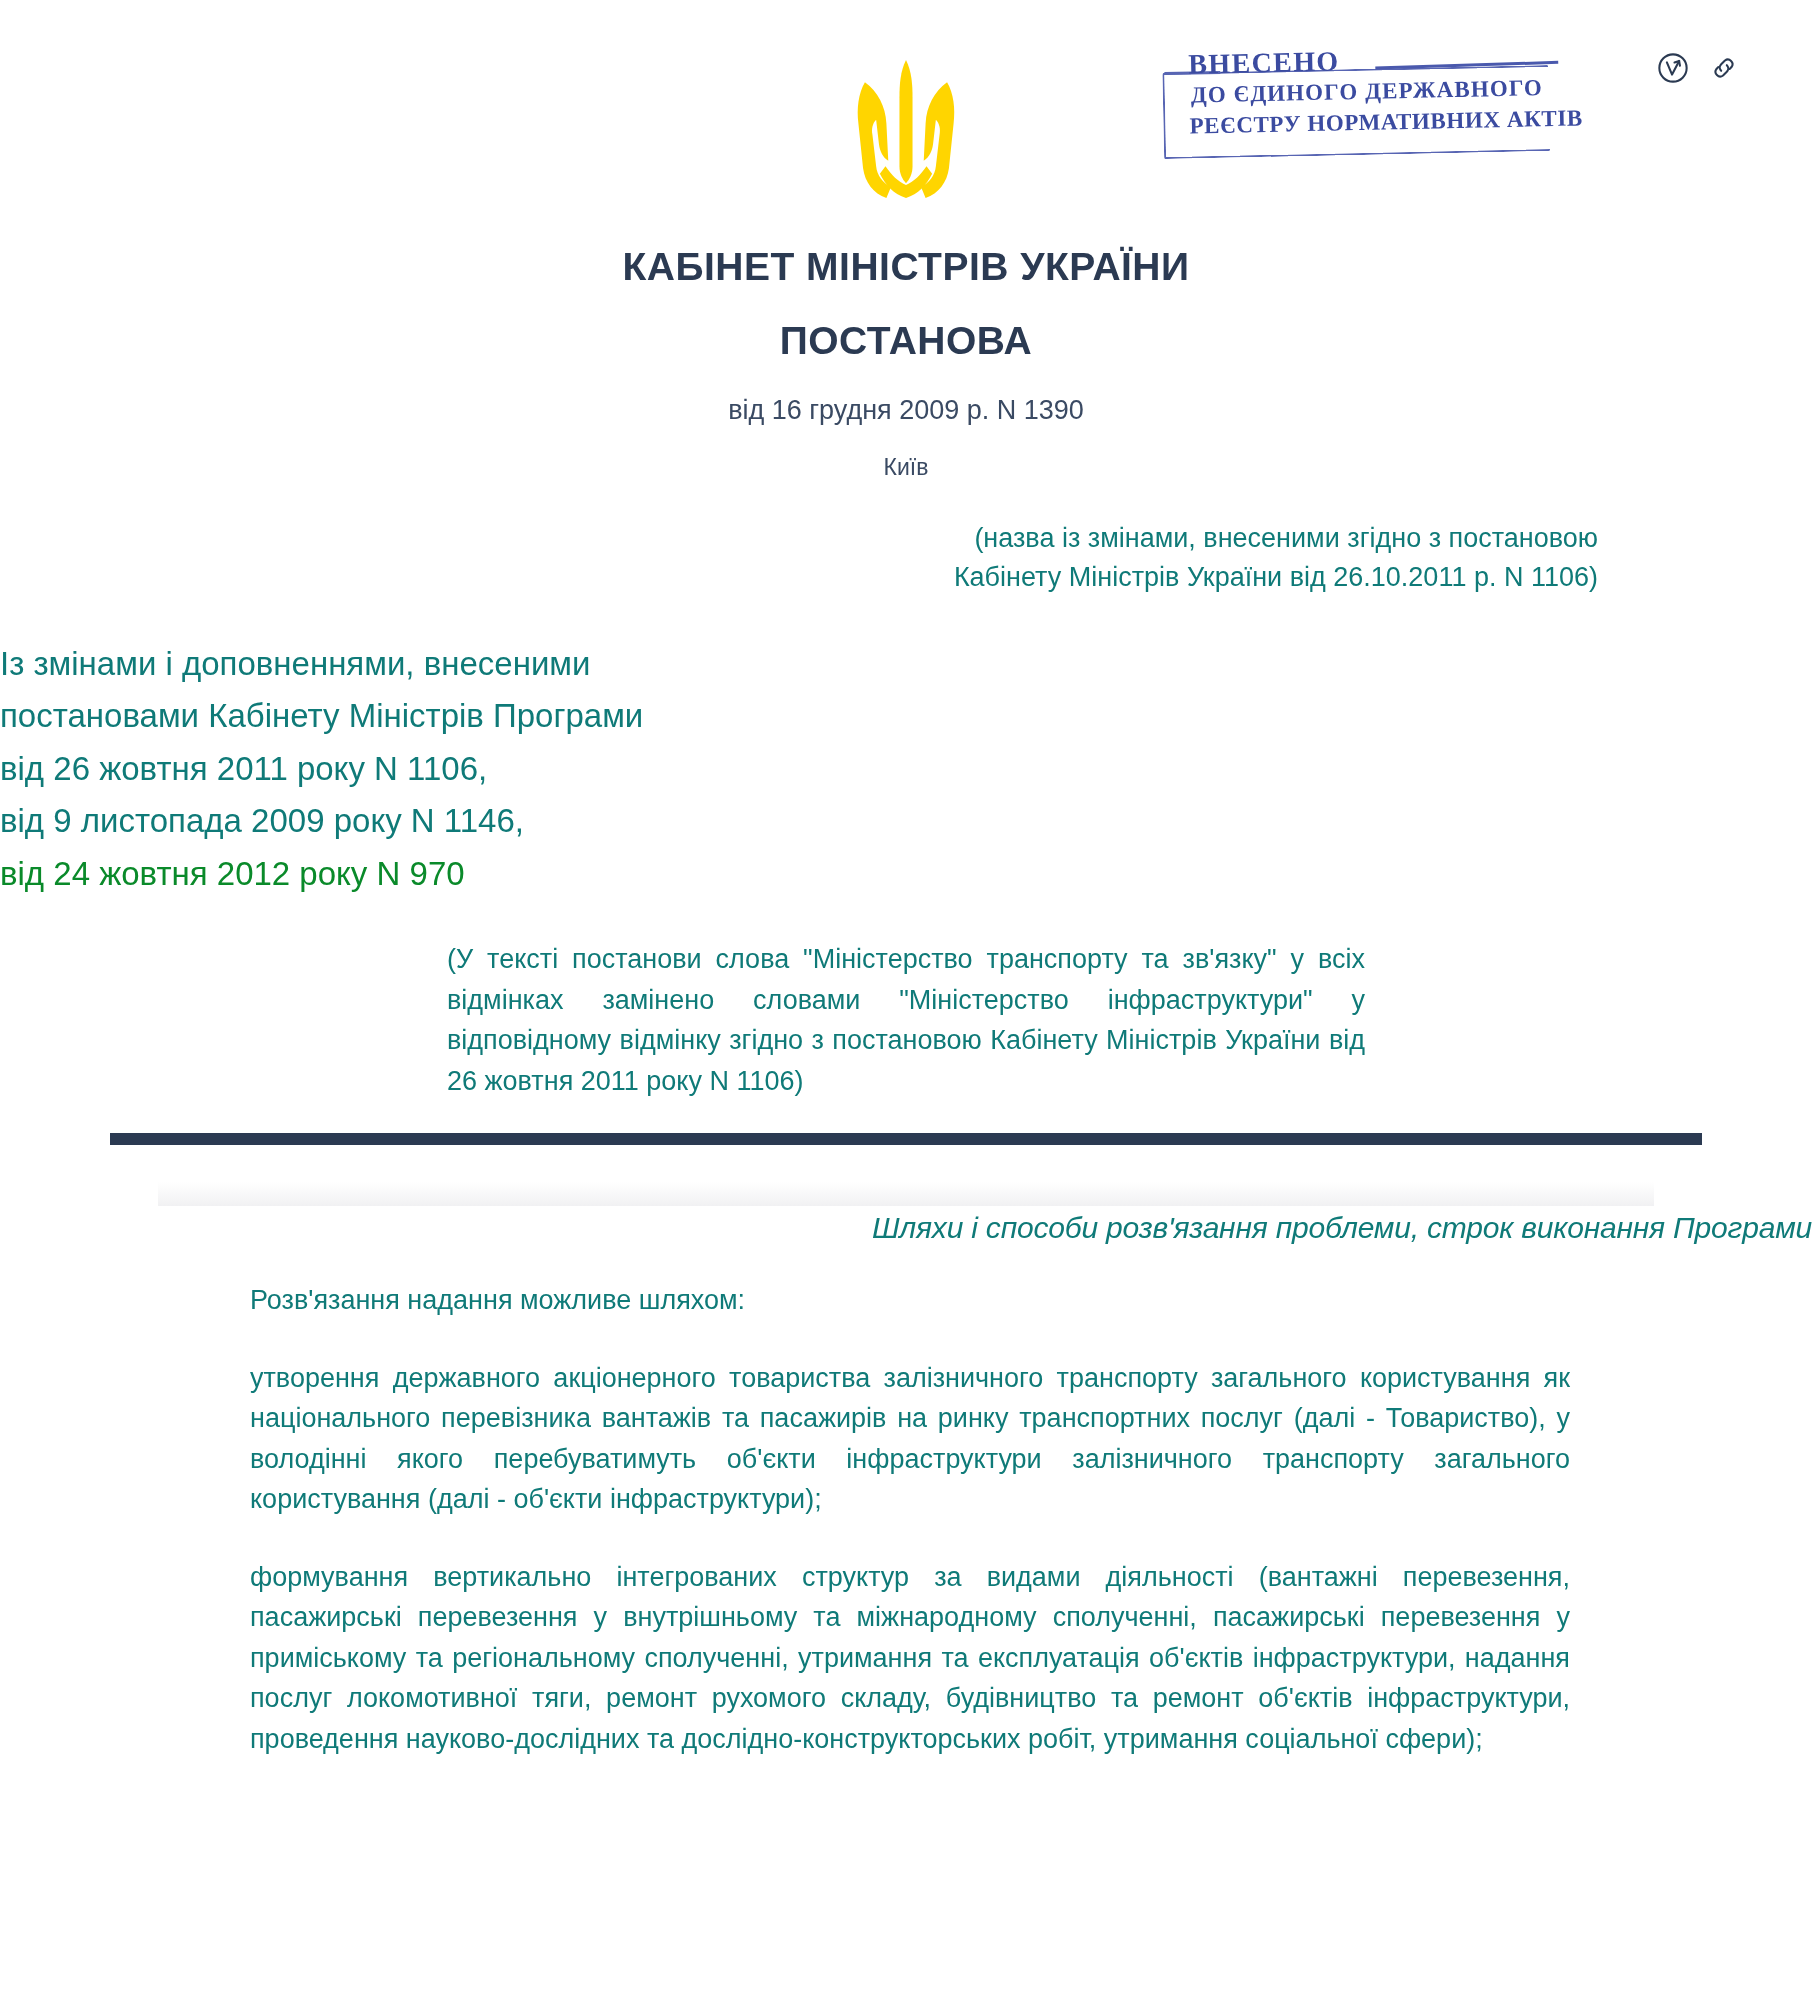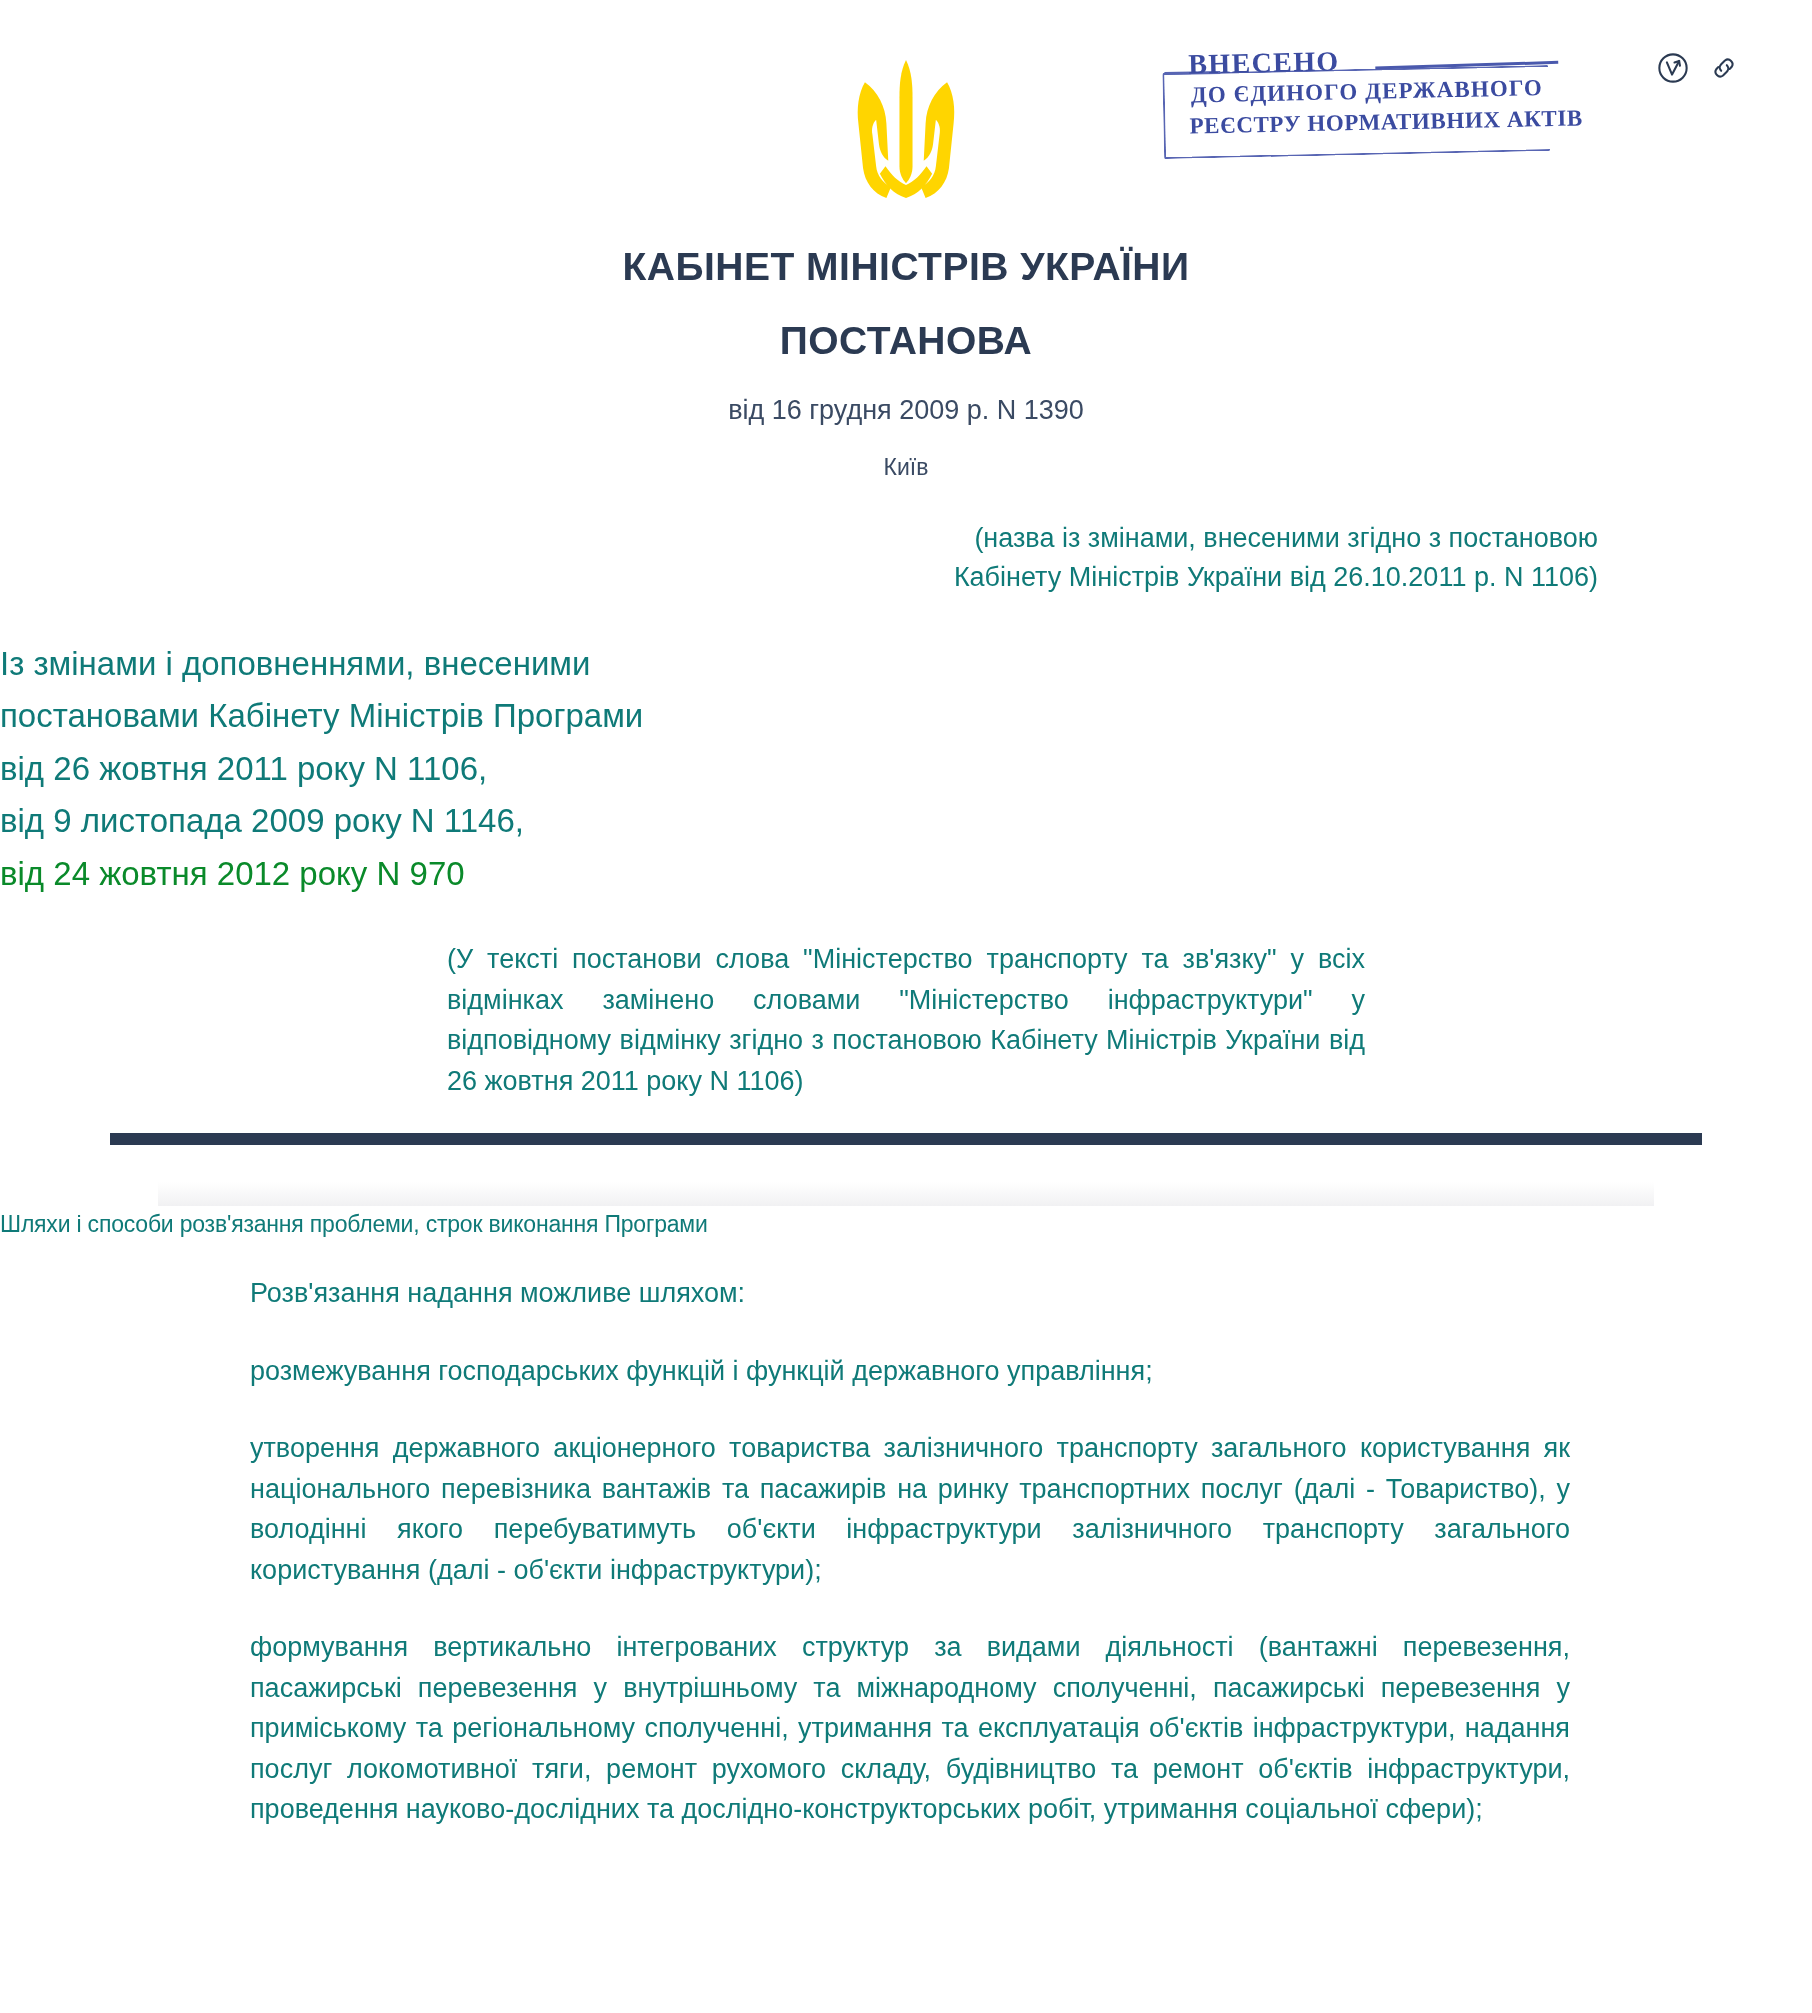--- a/index.html
+++ b/index.html
@@ -210,25 +210,26 @@
     background: #2b3a52;
   }
   .band {
     margin: 37px 158px 0 158px;
     height: 24px;
     background: linear-gradient(to bottom, #ffffff 0%, #f1f1f3 100%);
   }
 
   
   .section-title {
-    text-align: left;
-    font-size: 23px;
+    text-align: right;
+    font-size: 30px;
     color: #0f7a78;
     padding: 5.6px 0 0 0;
     letter-spacing: -0.2px;
+    font-style: italic;
   }
 
   .body-wrap {
     margin: 0 242px 0 250px;
     padding-top: 35px;
   }
   .para {
     color: #0f7a78;
     font-size: 27px;
     line-height: 1.5;
@@ -312,19 +313,18 @@
     <div class="note-just">(У тексті постанови слова "Міністерство транспорту та зв'язку" у всіх відмінках замінено словами "Міністерство інфраструктури" у відповідному відмінку згідно з постановою Кабінету Міністрів України від 26 жовтня 2011 року N 1106)</div>
   </div>
 
   <div class="divider"></div>
   <div class="band"></div>
 
   <div class="section-title">Шляхи і способи розв'язання проблеми, строк виконання Програми</div>
 
   <div class="body-wrap">
     <div class="para plain">Розв'язання надання можливе шляхом:</div>
-    <div class="para plain">розмежування господарських функцій і функцій державного управління;</div>
     <div class="para">утворення державного акціонерного товариства залізничного транспорту загального користування як національного перевізника вантажів та пасажирів на ринку транспортних послуг (далі - Товариство), у володінні якого перебуватимуть об'єкти інфраструктури залізничного транспорту загального користування (далі - об'єкти інфраструктури);</div>
     <div class="para"><span class="underline-red">формування вертикально інтегрованих структур за видами діяльності</span><span> (вантажні перевезення, пасажирські перевезення у внутрішньому та міжнародному сполученні, пасажирські перевезення у приміському та регіональному сполученні, утримання та експлуатація об'єктів інфраструктури, надання послуг локомотивної тяги, ремонт рухомого складу, будівництво та ремонт об'єктів інфраструктури, проведення науково-дослідних та дослідно-конструкторських робіт, утримання соціальної сфери);</span></div>
   </div>
 
 </div>
 
 
 </body></html>

